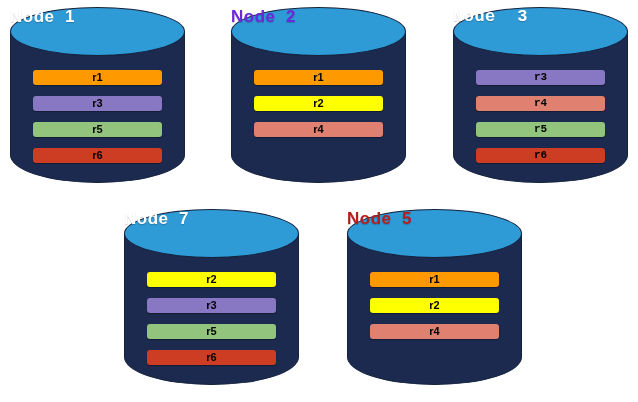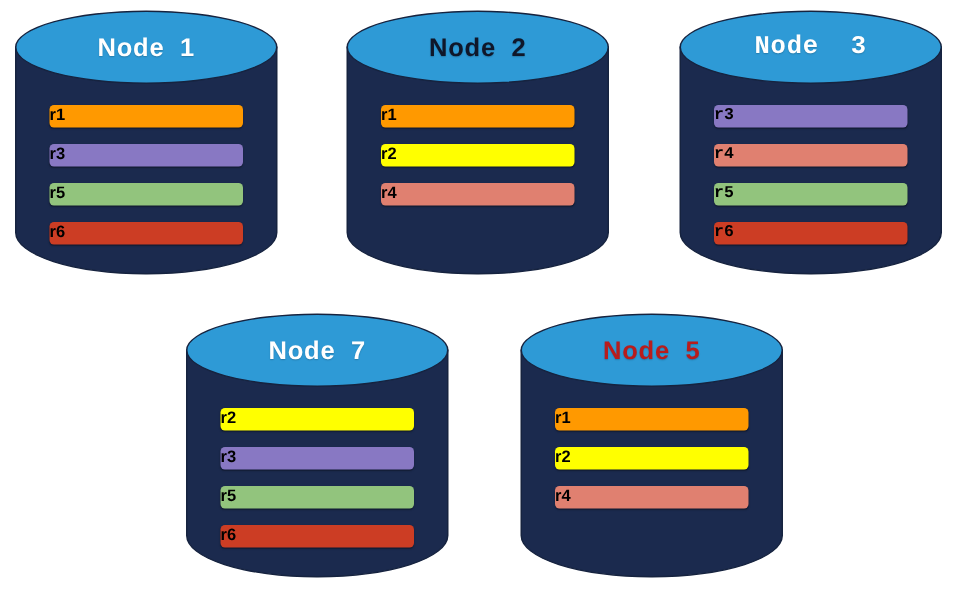--- a/index.html
+++ b/index.html
@@ -48,23 +48,23 @@
     height: 49px;
     background: #2e9ad6;
     border: 1px solid #16233f;
     box-sizing: border-box;
     border-radius: 50%;
   }
 
   .node-title {
     position: absolute;
     left: 0;
-    top: 15px;
+    top: 0;
     width: 175px;
-    text-align: center;
+    text-align: left;
     color: #ffffff;
     font-size: 17px;
     font-weight: bold;
     letter-spacing: 0.5px;
     white-space: pre;
     text-shadow: 0 1px 1px rgba(0,0,0,0.20);
   }
 
   
   .replica-list {
@@ -84,20 +84,21 @@
   .replica-bar:last-child {
     margin-bottom: 0;
   }
   .replica-label {
     position: absolute;
     left: 0;
     top: 0;
     width: 100%;
     height: 15px;
     line-height: 15px;
+    text-align: center;
     font-size: 11px;
     font-weight: bold;
     color: #000000;
   }
 </style>
 </head>
 <body>
 
 <div id="canvas" style="background: rgb(255, 255, 255);">
     <div class="node" style="left: 10px; top: 7px;">
@@ -115,21 +116,21 @@
           <span class="replica-label" style="color: rgb(0, 0, 0);">r5</span>
         </div>
         <div class="replica-bar" style="background: rgb(204, 61, 36);">
           <span class="replica-label" style="color: rgb(0, 0, 0);">r6</span>
         </div>
       </div>
     </div>
     <div class="node" style="left: 231px; top: 7px;">
       <div class="node-body" style="background: rgb(27, 42, 78);"></div>
       <div class="node-top" style="background: rgb(46, 154, 214);"></div>
-      <div class="node-title" style="color: #0f172a;">Node  2</div>
+      <div class="node-title" style="color: #6d28d9;">Node  2</div>
       <div class="replica-list">
         <div class="replica-bar" style="background: rgb(255, 153, 0);">
           <span class="replica-label" style="color: rgb(0, 0, 0);">r1</span>
         </div>
         <div class="replica-bar" style="background: rgb(255, 255, 0);">
           <span class="replica-label" style="color: rgb(0, 0, 0);">r2</span>
         </div>
         <div class="replica-bar" style="background: rgb(224, 128, 112);">
           <span class="replica-label" style="color: rgb(0, 0, 0);">r4</span>
         </div>

